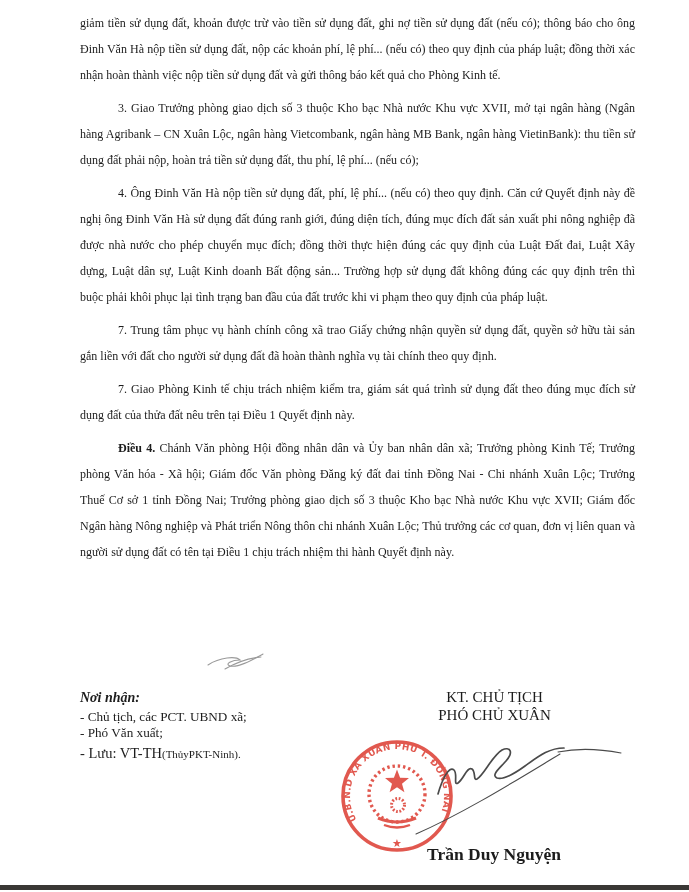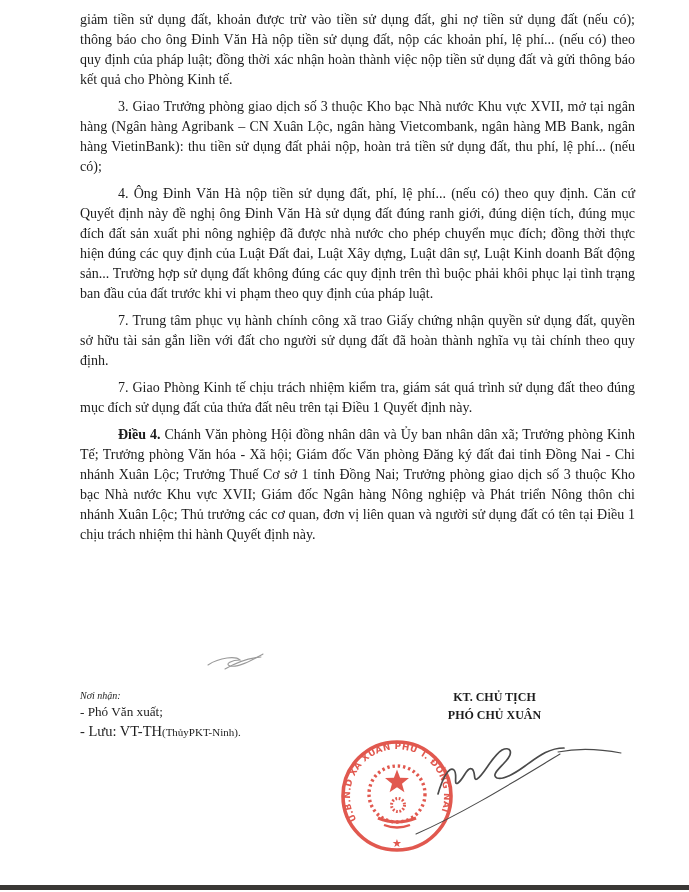--- a/index.html
+++ b/index.html
@@ -5,32 +5,32 @@
   html,body{margin:0;padding:0;background:#ffffff;}
   .page{
     position:relative;
     width:689px;height:892px;
     background:#ffffff;
     font-family:"Liberation Serif","DejaVu Serif",serif;
     color:#1c1c1c;
     overflow:hidden;
   }
   .body-text{position:absolute;left:80px;top:10px;width:561px;}
-  .para{margin:0 6px 7px 0;font-size:14px;line-height:20px;text-align:justify;}
+  .para{margin:0 6px 7px 0;font-size:12px;line-height:26px;text-align:justify;}
   .para.indent{text-indent:38px;}
   .lead{font-weight:bold;}
   
   .recipients{position:absolute;left:80px;top:690px;}
-  .recipients-title{font-size:10px;font-weight:normal;font-style:italic;margin:0 0 3px 0;}
+  .recipients-title{font-size:14px;font-weight:bold;font-style:italic;margin:0 0 3px 0;}
   .recipient-item{font-size:13.2px;line-height:16.4px;}
   .archive-line{font-size:14.5px;line-height:23px;}
   .archive-note{font-size:11px;}
   
   .sig-block{position:absolute;left:402px;top:689px;width:185px;text-align:center;}
-  .sig-line{font-size:12px;line-height:17.5px;font-weight:bold;white-space:nowrap;}
+  .sig-line{font-size:15px;line-height:17.5px;font-weight:normal;white-space:nowrap;}
   .signer-name{position:absolute;left:394px;top:844px;width:200px;text-align:center;
                font-weight:bold;font-size:17.5px;}
   
   .stamp{position:absolute;left:340px;top:739px;width:114px;height:114px;opacity:.88;}
   .stamp .red-stroke{stroke:#dd4237;fill:none;}
   .stamp .red-fill{fill:#dd4237;}
   .ring-text{font-family:"DejaVu Sans","Liberation Sans",sans-serif;
              font-size:9px;font-weight:bold;fill:#dd4237;letter-spacing:.4px;}
   .seal-star{font-size:11px;fill:#dd4237;font-family:"DejaVu Sans",sans-serif;}
   .signature-svg{position:absolute;left:408px;top:740px;width:220px;height:100px;}
@@ -53,20 +53,21 @@
     <p class="para indent"><b class="lead">Điều 4.</b><span> Chánh Văn phòng Hội đồng nhân dân và Ủy ban nhân dân xã; Trưởng phòng Kinh Tế; Trưởng phòng Văn hóa - Xã hội; Giám đốc Văn phòng Đăng ký đất đai tỉnh Đồng Nai - Chi nhánh Xuân Lộc; Trưởng Thuế Cơ sở 1 tỉnh Đồng Nai; Trưởng phòng giao dịch số 3 thuộc Kho bạc Nhà nước Khu vực XVII; Giám đốc Ngân hàng Nông nghiệp và Phát triển Nông thôn chi nhánh Xuân Lộc; Thủ trưởng các cơ quan, đơn vị liên quan và người sử dụng đất có tên tại Điều 1 chịu trách nhiệm thi hành Quyết định này.</span></p>
   </div>
 
   <svg class="post-squiggle" viewBox="0 0 62 24">
     <path d="M 3,15 C 15,7 31,6 35,10 C 27,10 19,14 25,16 C 33,18 47,10 58,4"></path>
     <path d="M 20,19 C 32,12 44,8 56,7"></path>
   </svg>
 
   <div class="recipients">
     <p class="recipients-title">Nơi nhận:</p>
+    <div class="recipient-item">- Chủ tịch, các PCT. UBND xã;</div>
     <div class="recipient-item">- Phó Văn xuất;</div>
     <div class="archive-line"><span>- Lưu: VT-TH</span><span class="archive-note">(ThủyPKT-Ninh).</span></div>
   </div>
 
   <div class="sig-block">
     <div class="sig-line">KT. CHỦ TỊCH</div>
     <div class="sig-line">PHÓ CHỦ XUÂN</div>
   </div>
 
   <svg class="stamp" viewBox="-57 -57 114 114">
@@ -86,16 +87,17 @@
       <path class="red-stroke" d="M -13,29 Q 0,34 13,29" stroke-width="2.4"></path>
     </g>
   </svg>
 
   <svg class="signature-svg" viewBox="0 0 220 100">
     <path stroke-width="1.7" stroke="#3c3c3c" d="M 30,54 C 34,40 41,25 46,30 C 50,34 45,46 50,43 C 56,39 59,26 64,29 C 68,32 65,41 69,39 C 76,35 84,16 94,10 C 102,6 106,12 98,21 C 91,29 83,35 89,38 C 95,40 106,34 117,26 C 131,16 141,8 156,8"></path>
     <path stroke-width="1.1" d="M 150,12 C 170,8 192,9 213,13"></path>
     <path stroke-width="1.1" d="M 152,14 C 112,38 58,72 8,94"></path>
   </svg>
 
+  <div class="signer-name">Trần Duy Nguyện</div>
 
   <div class="bottom-bar"></div>
 
 </div>
 
 </body></html>

